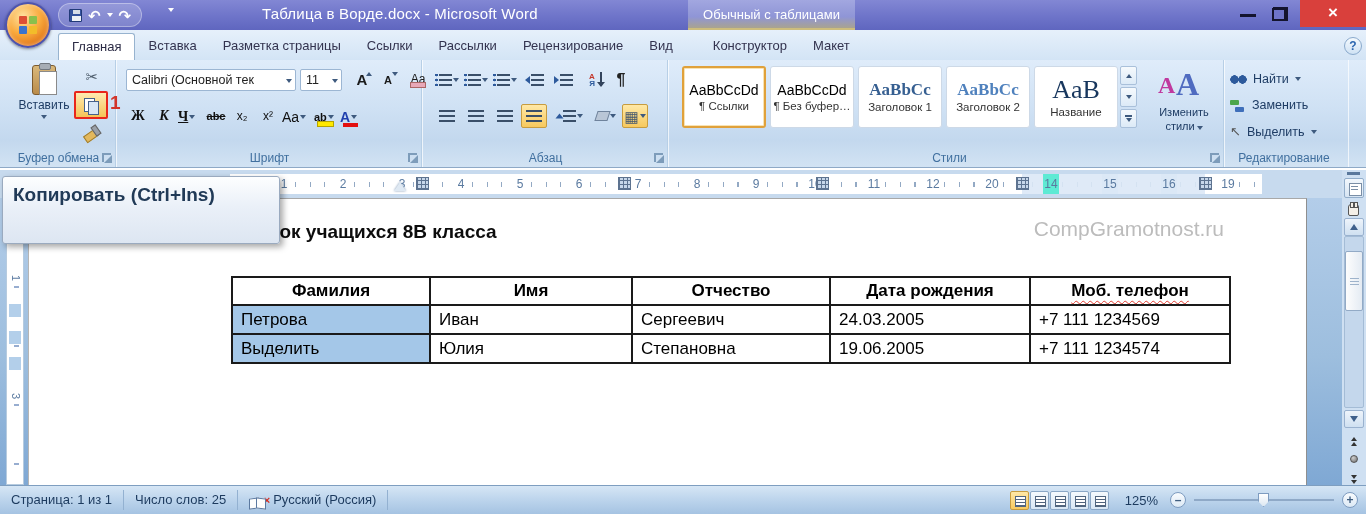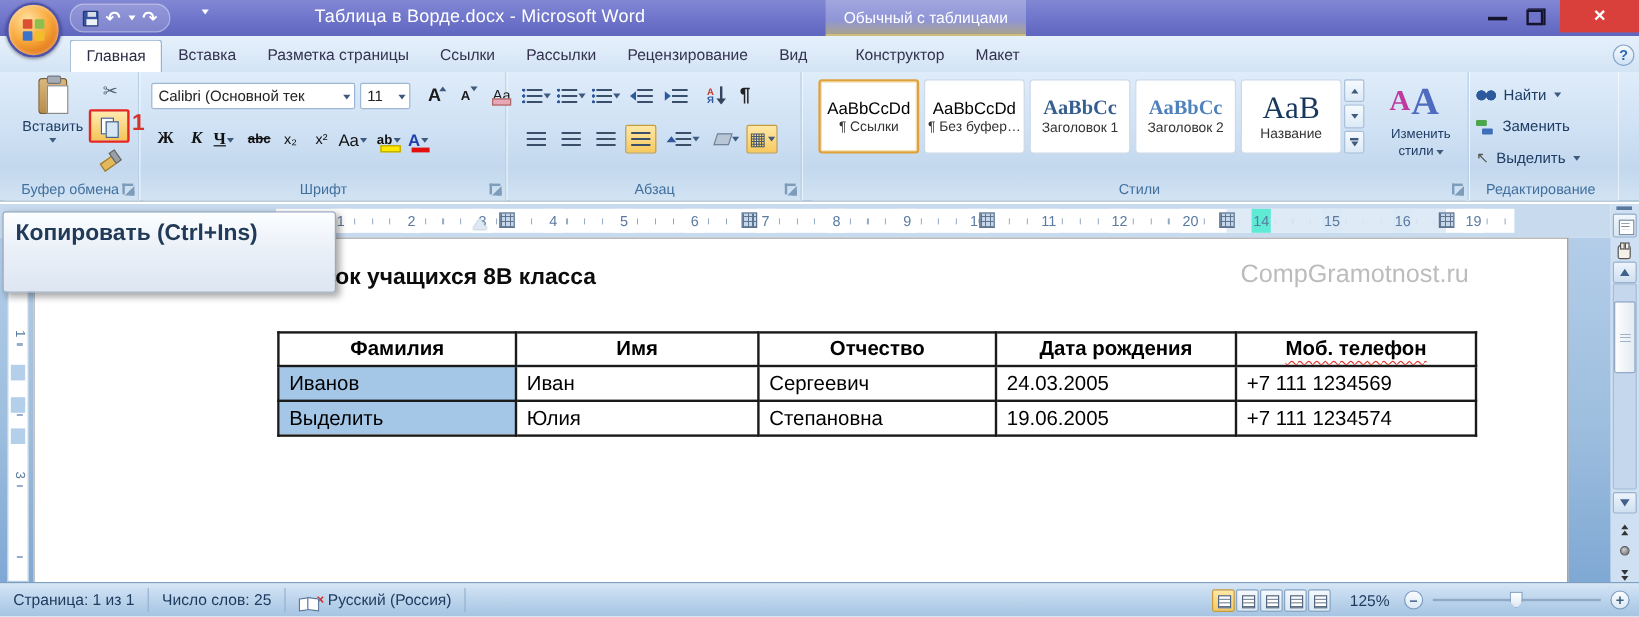--- a/index.html
+++ b/index.html
@@ -541,21 +541,21 @@
           </colgroup>
         <tbody>
             <tr>
           <th>Фамилия</th>
           <th>Имя</th>
           <th>Отчество</th>
           <th>Дата рождения</th>
           <th><span class="sp-wavy">Моб. телефон</span></th>
         </tr>
         <tr>
-          <td class="selcell">Иванов</td>
+          <td class="selcell">Петрова</td>
           <td>Иван</td>
           <td>Сергеевич</td>
           <td>24.03.2005</td>
           <td>+7 111 1234569</td>
         </tr>
         <tr>
           <td class="selcell">Выделить</td>
           <td>Юлия</td>
           <td>Степановна</td>
           <td>19.06.2005</td>

